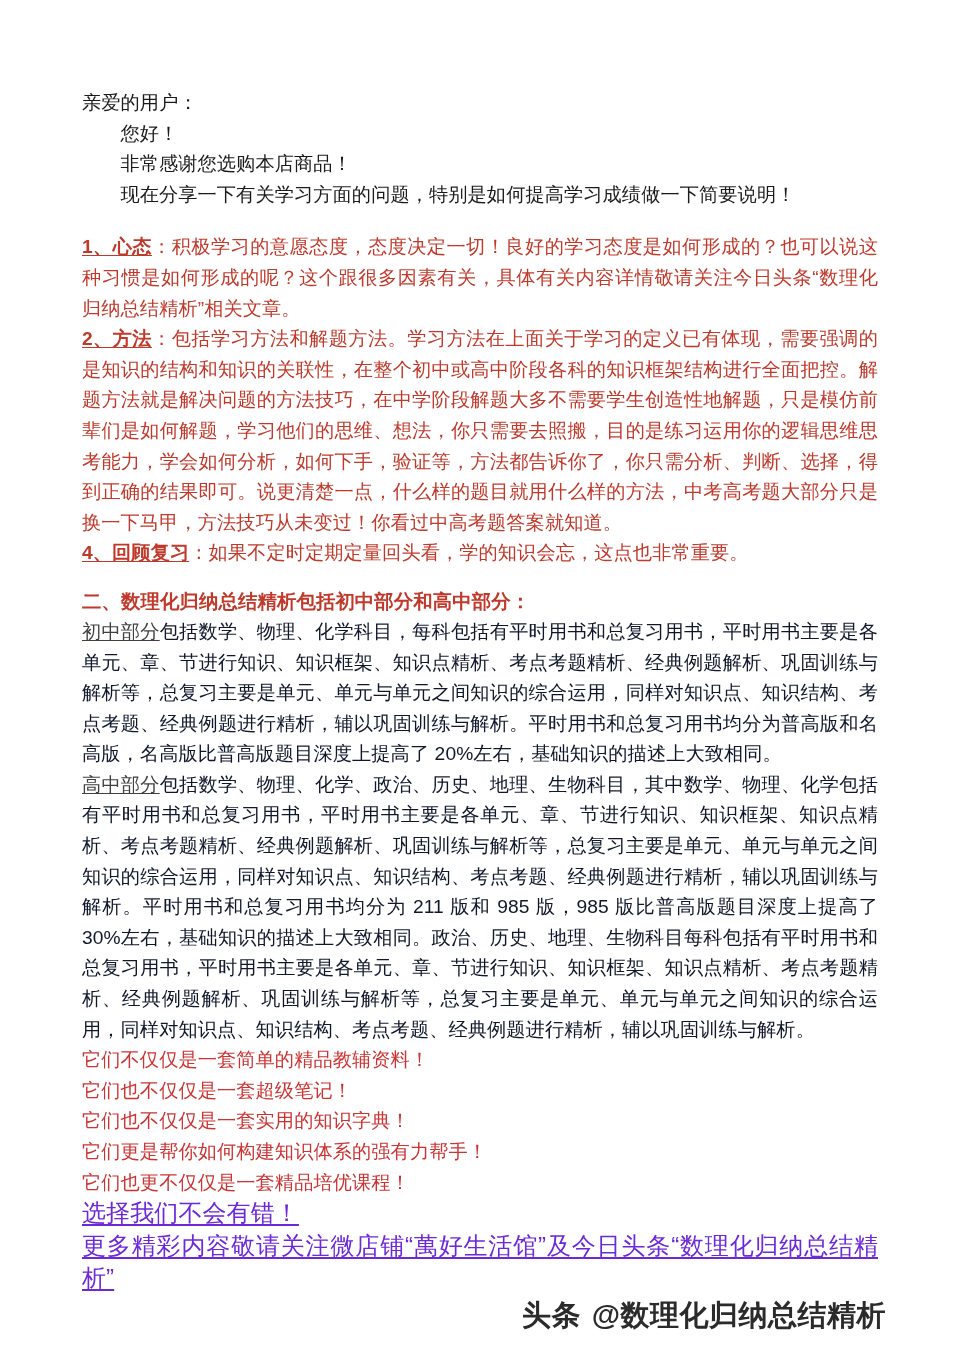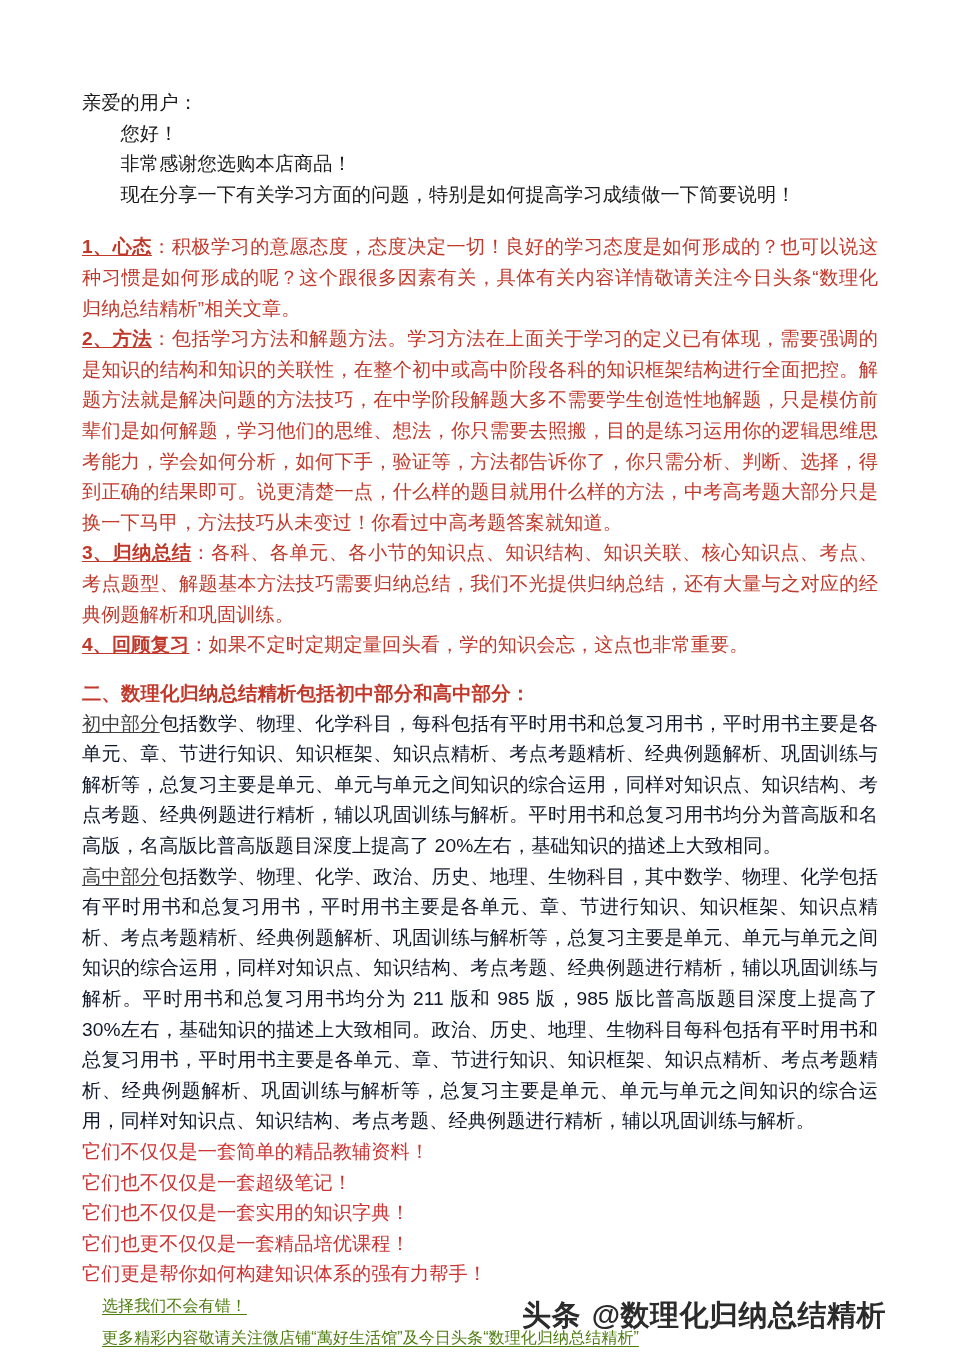--- a/index.html
+++ b/index.html
@@ -61,26 +61,25 @@
     text-decoration: underline;
     text-underline-offset: 2px;
   }
 
   .slogan {
     color: #cc3333;
     font-size: 19.2px;
     line-height: 30.6px;
   }
   .ul-line {
-    color: #4d7c0f;
+    color: #6d28d9;
     text-decoration: underline;
     text-underline-offset: 3px;
     display: inline;
-    font-size: 16px;
-    margin-left: 20px;
+    font-size: 24px;
   }
   .ul-wrap {
     font-size: 19.2px;
     line-height: 30.6px;
   }
 
   .watermark {
     position: absolute;
     right: 74px;
     top: 1296px;
@@ -107,41 +106,40 @@
     </div>
 
     <div class="gap-lg"></div>
 
     <div>
 
       <p class="sub"><span class="sub-lead">1、心态</span><span>：</span><span>积极学习的意愿态度，态度决定一切！良好的学习态度是如何形成的？也可以说这种习惯是如何形成的呢？这个跟很多因素有关，具体有关内容详情敬请关注今日头条“数理化归纳总结精析”相关文章。</span></p>
 
       <p class="sub"><span class="sub-lead">2、方法</span><span>：</span><span>包括学习方法和解题方法。学习方法在上面关于学习的定义已有体现，需要强调的是知识的结构和知识的关联性，在整个初中或高中阶段各科的知识框架结构进行全面把控。解题方法就是解决问题的方法技巧，在中学阶段解题大多不需要学生创造性地解题，只是模仿前辈们是如何解题，学习他们的思维、想法，你只需要去照搬，目的是练习运用你的逻辑思维思考能力，学会如何分析，如何下手，验证等，方法都告诉你了，你只需分析、判断、选择，得到正确的结果即可。说更清楚一点，什么样的题目就用什么样的方法，中考高考题大部分只是换一下马甲，方法技巧从未变过！你看过中高考题答案就知道。</span></p>
 
-      <p class="sub"><span class="sub-lead">3、归纳总结</span><span>：</span><span>各科、各单元、各小节的知识点、知识结构、知识关联、核心知识点、考点、考点题型、解题基本方法技巧需要归纳总结，我们不光提供归纳总结，还有大量与之对应的经典例题解析和巩固训练。</span></p>
 
       <p class="sub"><span class="sub-lead">4、回顾复习</span><span>：</span><span>如果不定时定期定量回头看，学的知识会忘，这点也非常重要。</span></p>
     </div>
 
     <div class="gap-md"></div>
 
     <div>
       <p class="head">二、数理化归纳总结精析包括初中部分和高中部分：</p>
 
       <p><span class="seg-lead">初中部分</span><span class="blk">包括数学、物理、化学科目，每科包括有平时用书和总复习用书，平时用书主要是各单元、章、节进行知识、知识框架、知识点精析、考点考题精析、经典例题解析、巩固训练与解析等，总复习主要是单元、单元与单元之间知识的综合运用，同样对知识点、知识结构、考点考题、经典例题进行精析，辅以巩固训练与解析。平时用书和总复习用书均分为普高版和名高版，名高版比普高版题目深度上提高了 20%左右，基础知识的描述上大致相同。</span></p>
 
       <p><span class="seg-lead">高中部分</span><span class="blk">包括数学、物理、化学、政治、历史、地理、生物科目，其中数学、物理、化学包括有平时用书和总复习用书，平时用书主要是各单元、章、节进行知识、知识框架、知识点精析、考点考题精析、经典例题解析、巩固训练与解析等，总复习主要是单元、单元与单元之间知识的综合运用，同样对知识点、知识结构、考点考题、经典例题进行精析，辅以巩固训练与解析。平时用书和总复习用书均分为 211 版和 985 版，985 版比普高版题目深度上提高了 30%左右，基础知识的描述上大致相同。政治、历史、地理、生物科目每科包括有平时用书和总复习用书，平时用书主要是各单元、章、节进行知识、知识框架、知识点精析、考点考题精析、经典例题解析、巩固训练与解析等，总复习主要是单元、单元与单元之间知识的综合运用，同样对知识点、知识结构、考点考题、经典例题进行精析，辅以巩固训练与解析。</span></p>
     </div>
 
     <div>
       <p class="slogan">它们不仅仅是一套简单的精品教辅资料！</p>
       <p class="slogan">它们也不仅仅是一套超级笔记！</p>
       <p class="slogan">它们也不仅仅是一套实用的知识字典！</p>
+      <p class="slogan">它们更是帮你如何构建知识体系的强有力帮手！</p>
       <p class="slogan">它们也更不仅仅是一套精品培优课程！</p>
-      <p class="slogan">它们更是帮你如何构建知识体系的强有力帮手！</p>
     </div>
 
     <div>
       <p class="ul-wrap"><span class="ul-line">选择我们不会有错！</span></p>
       <p class="ul-wrap"><span class="ul-line">更多精彩内容敬请关注微店铺“萬好生活馆”及今日头条“数理化归纳总结精析”</span></p>
     </div>
 
   </div>
 </div>
 

